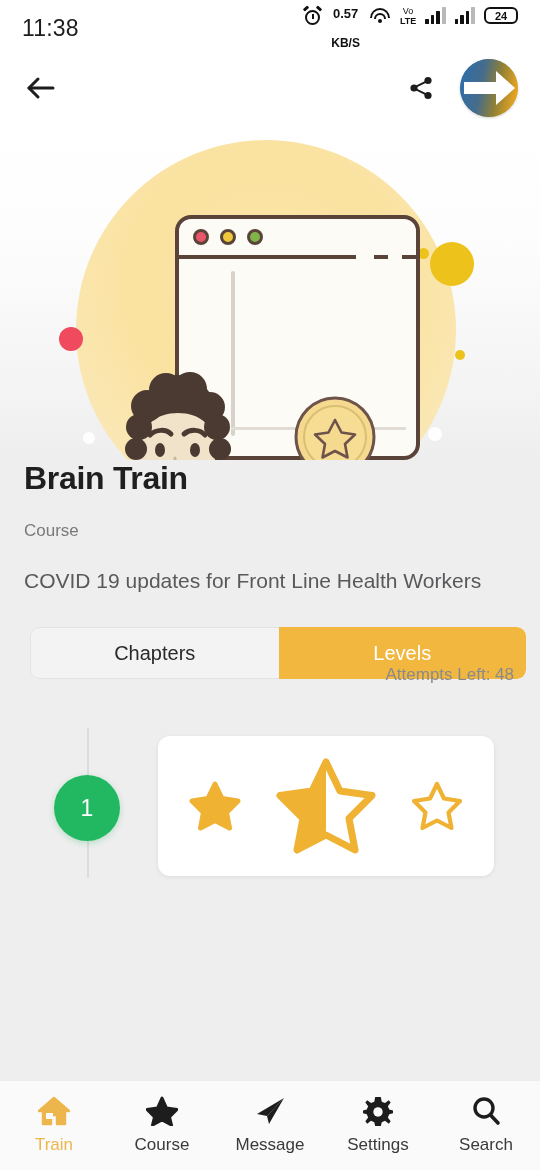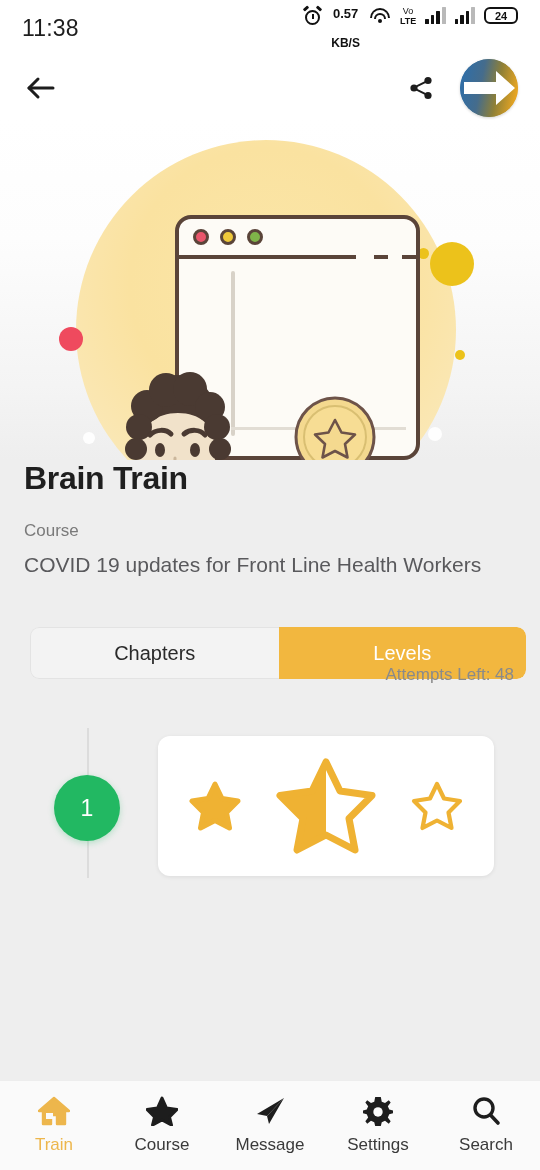--- a/index.html
+++ b/index.html
@@ -129,21 +129,21 @@
   .browser .vline { position:absolute; left: 52px; top: 52px; width: 4px; height: 165px; background: #d8d2c8; border-radius: 2px;}
   .browser .hline { position:absolute; left: 52px; bottom: 26px; right: 10px; height: 3px; background: #e2ddd4; }
 
   .medal { position: absolute; left: 282px; top: 272px; width: 106px; height: 108px; }
   .person { position: absolute; left: 100px; top: 243px; width: 155px; height: 200px; }
 
   
   .info { position: absolute; top: 460px; left: 0; width: 540px; padding: 0 24px; }
   .title { font-size: 32px; font-weight: bold; color: #1f1f1f; letter-spacing: -.3px; }
   .subtitle-small { font-size: 17px; color: #7a7a7a; margin-top: 24px; }
-  .subtitle-main { font-size: 21px; color: #59595c; margin-top: 12px; }
+  .subtitle-main { font-size: 21px; color: #59595c; margin-top: 28px; }
 
   
   .tabs {
     position: absolute; top: 627px; left: 30px;
     width: 496px; height: 52px;
     display: flex; border-radius: 9px; overflow: hidden;
   }
   .tab {
     flex: 1; display:flex; align-items:center; justify-content:center;
     font-size: 20px; cursor: pointer;

